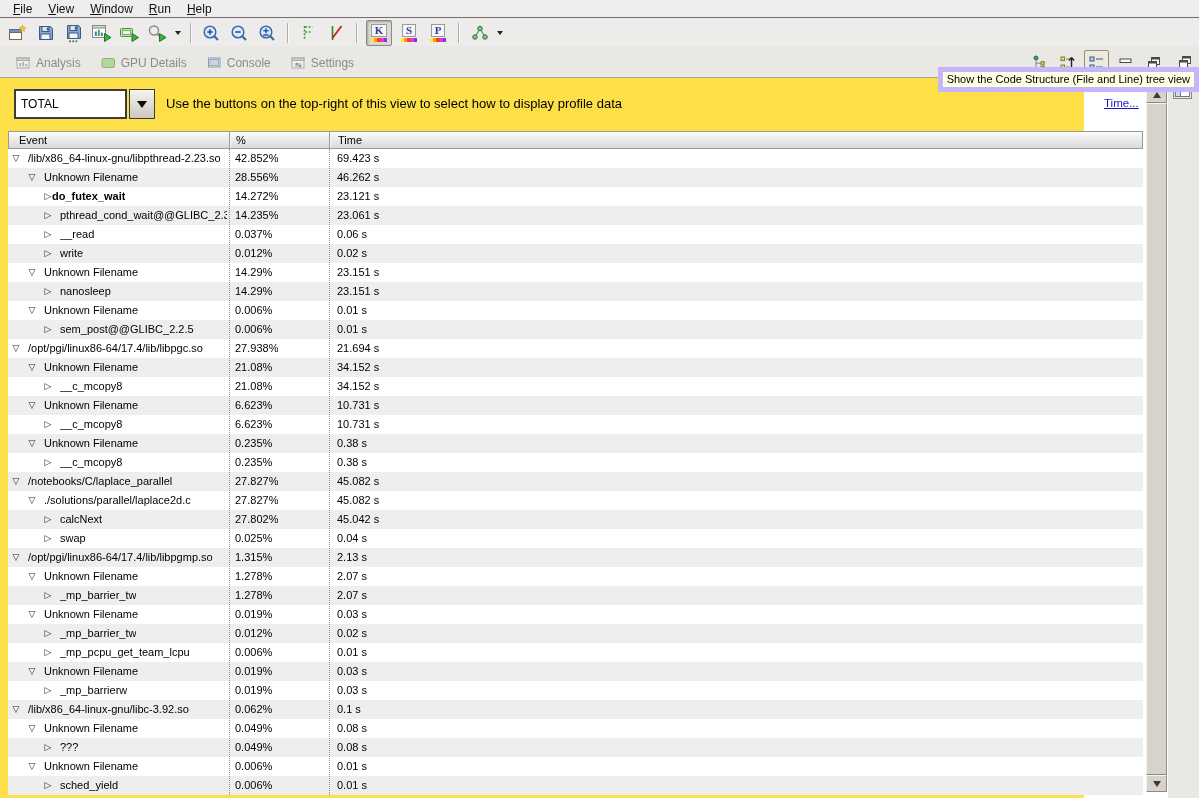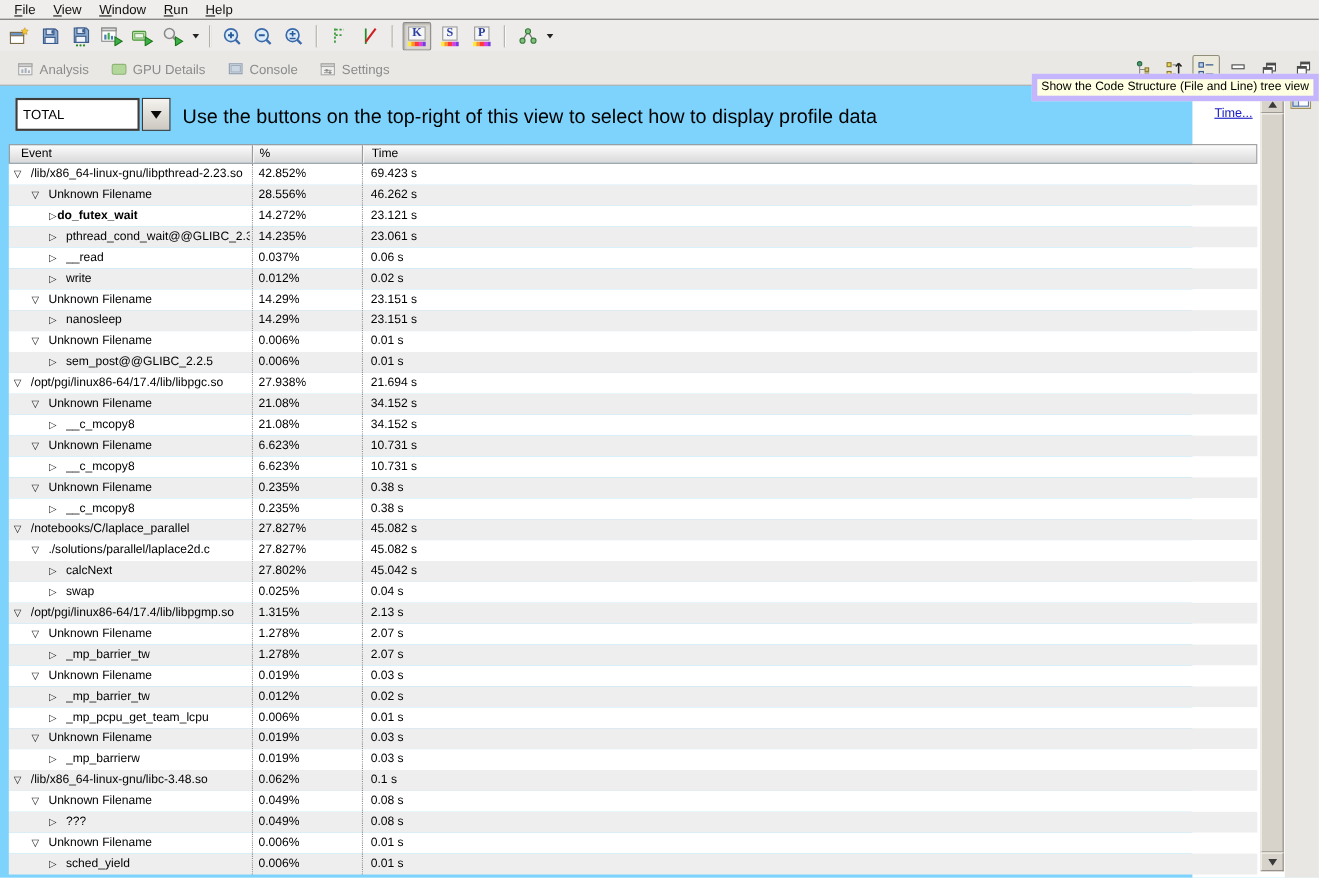--- a/index.html
+++ b/index.html
@@ -35,30 +35,30 @@
   .tab-close{font-size:12px;color:#4a4a4a;margin-left:3px;line-height:12px;}
   
   .viewbar{position:absolute;top:50px;left:1028px;display:flex;align-items:center;gap:5px;z-index:4;}
   .vbtn{width:23px;height:23px;display:flex;align-items:center;justify-content:center;border-radius:2px;}
   .vbtn.pressed{border:1px solid #91motoa;} 
   .vbtn.pressed{border:1px solid #918e7a;background:#ece9dd;}
   .restore-solo{position:absolute;top:53px;left:1176px;}
   .tooltip{position:absolute;top:67px;right:0px;z-index:20;background:#ffffe1;border:5px solid #c4b5fd;
     font-size:11px;line-height:13px;padding:1px 4px;color:#000;white-space:nowrap;}
   
-  .content{position:absolute;left:0;top:78px;width:1084px;height:720px;background:#7dd3fc;}
+  .content{position:absolute;left:0;top:78px;width:1084px;height:720px;background:#fde047;}
   .right-gutter{position:absolute;left:1168px;top:78px;width:31px;height:720px;background:#e9e7e3;}
   .fastview-icon{position:absolute;left:1173px;top:82px;}
   .combo{position:absolute;left:14px;top:11px;width:141px;height:30px;display:flex;}
   .combo-field{flex:1;background:#fff;border:2px solid #3c3c3c;font-size:12px;color:#000;
     display:flex;align-items:center;padding-left:5px;box-sizing:border-box;}
   .combo-btn{width:26px;margin-left:2px;background:linear-gradient(#f5f3ef,#ccc8c0);
     border:1px solid #3c3c3c;display:flex;align-items:center;justify-content:center;box-sizing:border-box;}
   .combo-btn .ar{width:0;height:0;border-left:5px solid transparent;border-right:5px solid transparent;border-top:7px solid #0a0a0a;}
-  .instruction{position:absolute;left:166px;top:18px;font-size:18px;color:#000;}
+  .instruction{position:absolute;left:166px;top:18px;font-size:13px;color:#000;}
   .more-link{position:absolute;left:1104px;top:19px;font-size:11.5px;color:#1818c8;text-decoration:underline;}
   
   .thead{position:absolute;left:8px;top:53px;width:1135px;height:18px;box-sizing:border-box;
     border:1px solid #9a9a9a;background:linear-gradient(#fcfcfc,#d9d9d9);}
   .thead .hl{position:absolute;top:0;font-size:11px;line-height:16px;color:#000;}
   .h-ev{left:10px;} .h-pc{left:227px;} .h-tm{left:329px;}
   .hsep{position:absolute;top:0;bottom:0;width:1px;background:#9a9a9a;box-shadow:1px 0 0 #f6f6f6;}
   .rows{position:absolute;left:8px;top:71px;width:1135px;height:646px;}
   .trow{position:relative;height:19px;width:100%;background:#fff;}
   .trow.stripe{background:#eeeeee;}
@@ -501,21 +501,21 @@
         <span class="cell tm">0.03 s</span>
       </div>
       <div class="trow">
         <span class="toggle" style="left: 34px;">▷</span>
         <span class="cell ev" style="left: 52px; max-width: 167px;">_mp_barrierw</span>
         <span class="cell pc">0.019%</span>
         <span class="cell tm">0.03 s</span>
       </div>
       <div class="trow stripe">
         <span class="toggle" style="left: 2px;">▽</span>
-        <span class="cell ev" style="left: 20px; max-width: 199px;">/lib/x86_64-linux-gnu/libc-3.48.so</span>
+        <span class="cell ev" style="left: 20px; max-width: 199px;">/lib/x86_64-linux-gnu/libc-3.92.so</span>
         <span class="cell pc">0.062%</span>
         <span class="cell tm">0.1 s</span>
       </div>
       <div class="trow">
         <span class="toggle" style="left: 18px;">▽</span>
         <span class="cell ev" style="left: 36px; max-width: 183px;">Unknown Filename</span>
         <span class="cell pc">0.049%</span>
         <span class="cell tm">0.08 s</span>
       </div>
       <div class="trow stripe">

